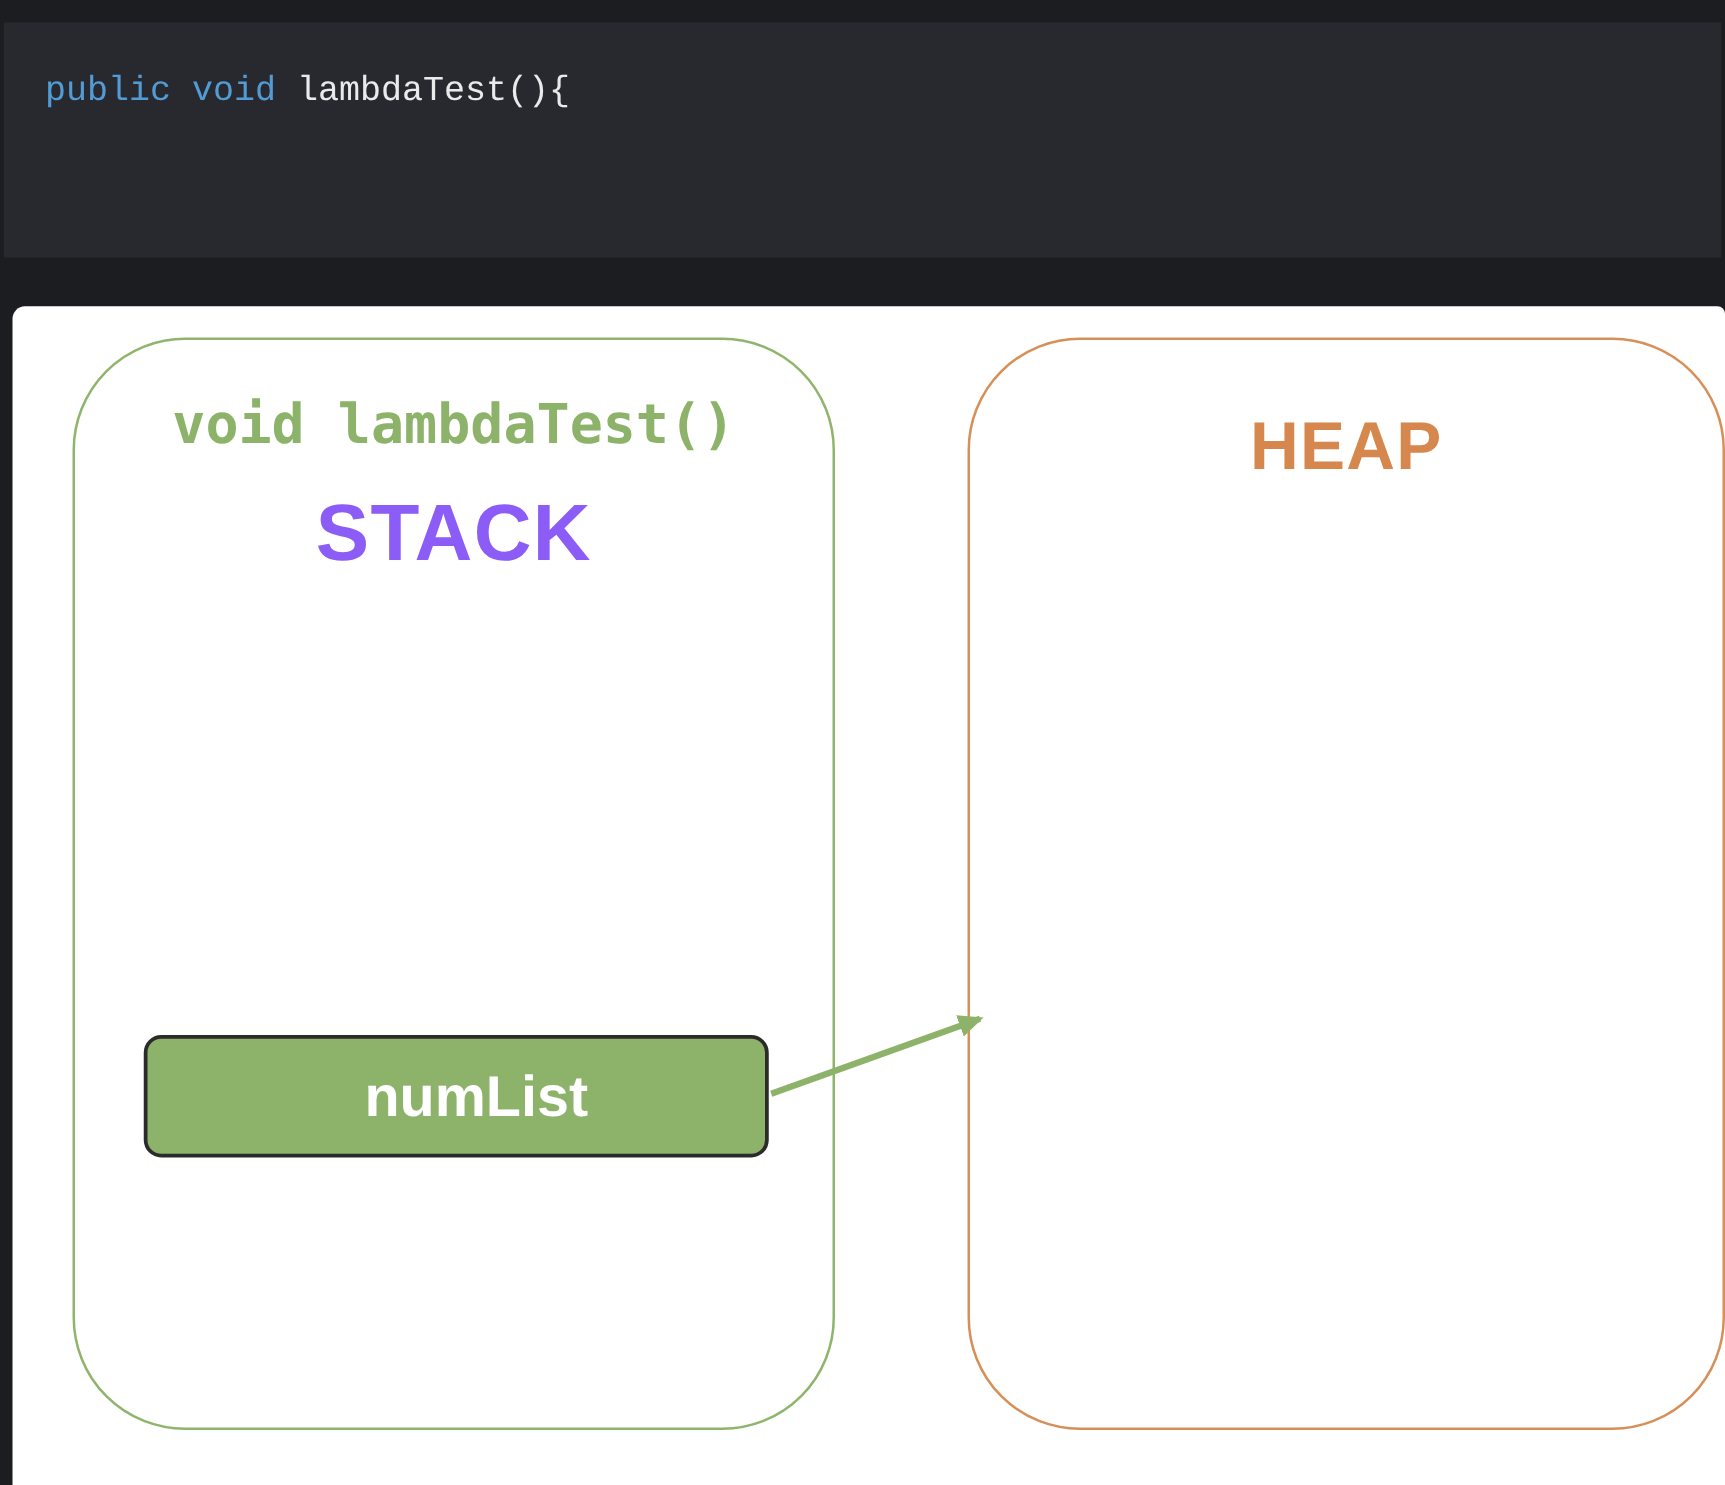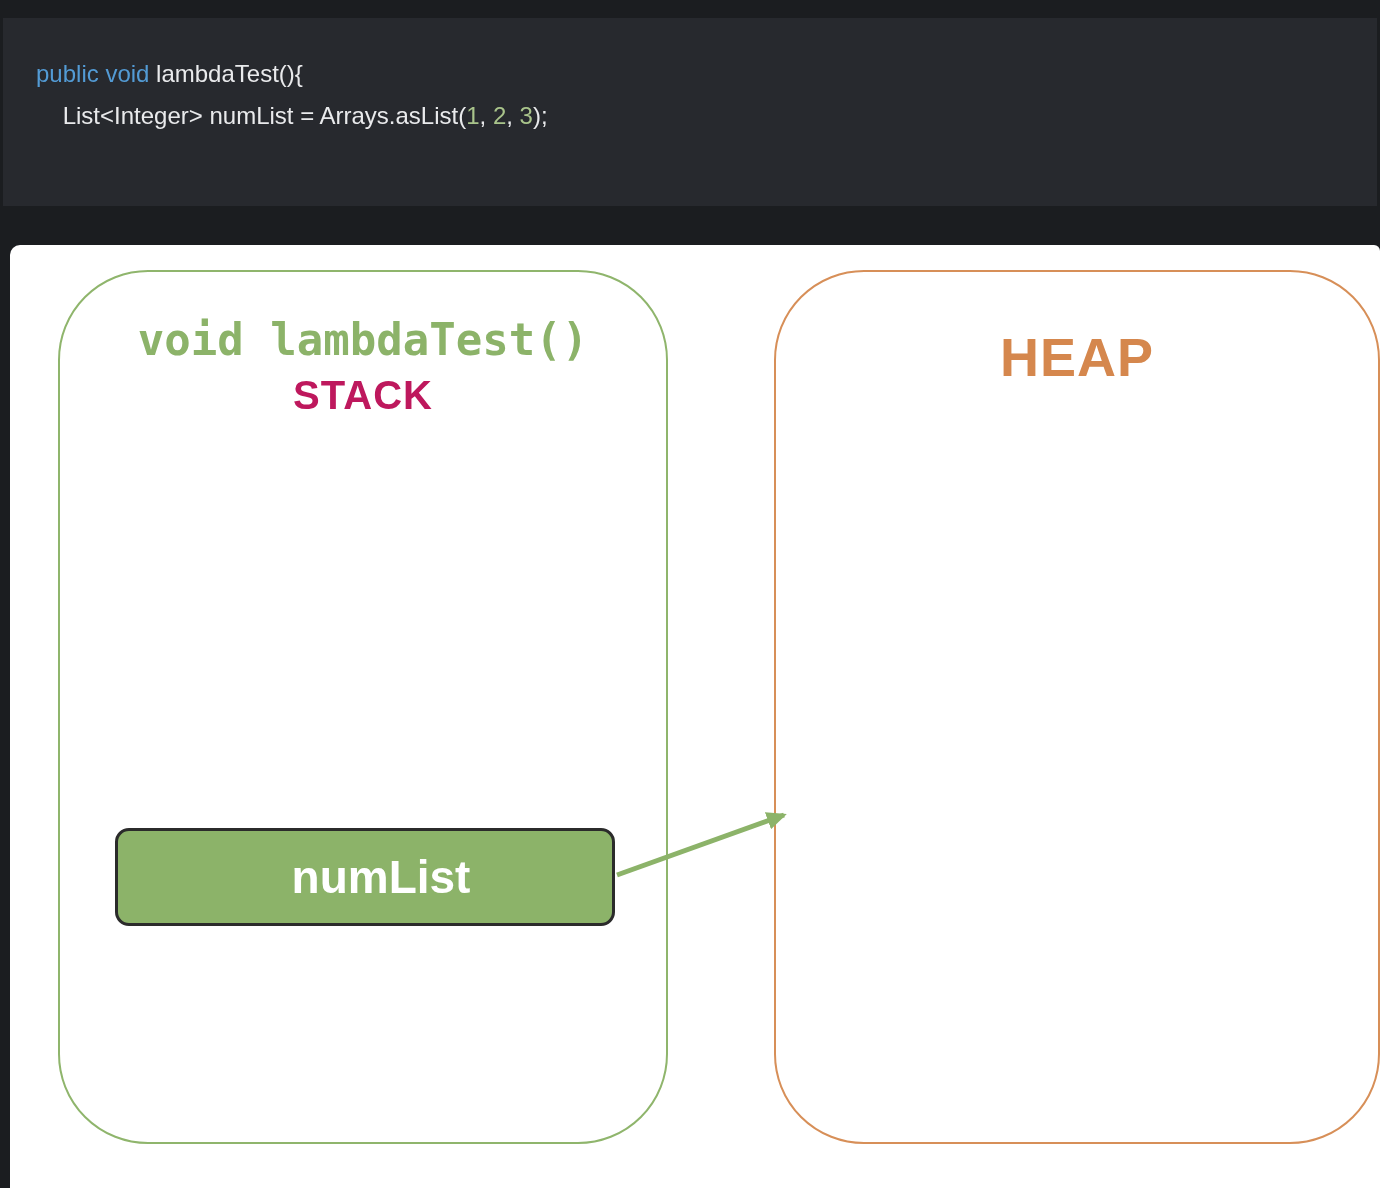--- a/index.html
+++ b/index.html
@@ -2,40 +2,40 @@
 <html><head>
 <meta charset="utf-8">
 <style>
   html,body{margin:0;padding:0;background:#1b1d20;}
   .page{position:relative;width:1380px;height:1188px;background:#1b1d20;overflow:hidden;
         font-family:"Liberation Sans",sans-serif;}
 
   
   .code-panel{position:absolute;left:3px;top:18px;width:1374px;height:188px;
               background:#27292e;box-sizing:border-box;padding:35px 0 0 33px;}
-  .code-line{white-space:pre;font-family:Liberation Sans, sans-serif;
-             font-size:24px;line-height:42px;color:#e9eaec;}
+  .code-line{white-space:pre;font-family:Liberation Mono, monospace;
+             font-size:28px;line-height:42px;color:#e9eaec;}
   .code-line .kw{color:#539bd5;}
   .code-line .pl{color:#e9eaec;}
   .code-line .num{color:#a9c48b;}
 
   
   .diagram-panel{position:absolute;left:10px;top:245px;width:1370px;height:1100px;
                  background:#ffffff;border-radius:10px 6px 0 0;}
 
   .region-box{position:absolute;top:25px;width:606px;height:874px;box-sizing:border-box;
               border-radius:90px;background:#ffffff;}
   .stack-box{left:48px;width:610px;border:2px solid #8fb56c;}
   .heap-box{left:764px;border:2px solid #d78f58;}
 
   .mono-title{margin-top:42px;text-align:center;
               font-family:"DejaVu Sans Mono",monospace;font-weight:bold;
               font-size:44px;color:#8cb369;}
-  .stack-label{margin-top:8px;text-align:center;font-weight:bold;font-size:40px;
-               color:#be185d;letter-spacing:1px;}
+  .stack-label{margin-top:24px;text-align:center;font-weight:bold;font-size:64px;
+               color:#8b5cf6;letter-spacing:1px;}
   .heap-label{margin-top:54px;text-align:center;font-weight:bold;font-size:54px;
               color:#d5874d;letter-spacing:1px;}
 
   .var-box{position:absolute;left:55px;width:500px;height:98px;box-sizing:border-box;
            background:#8cb369;border:3px solid #2b2b2b;border-radius:14px;
            display:flex;align-items:center;justify-content:center;
            color:#ffffff;font-weight:bold;font-size:46px;padding-left:32px;}
   .var-numlist{top:556px;}
   .var-listcount{top:693px;height:100px;}
 
@@ -46,21 +46,20 @@
 
   .ref-arrow{position:absolute;left:602px;top:543px;width:195px;height:100px;}
 </style>
 </head>
 <body>
 
 <div class="page">
 
   <div class="code-panel">
     <div class="code-line"><span class="kw">public</span><span class="pl"> </span><span class="kw">void</span><span class="pl"> lambdaTest(){</span></div>
-    <div class="code-line"><span class="pl">    List&lt;Integer&gt; numList = Arrays.asList(</span><span class="num">1</span><span class="pl">, </span><span class="num">2</span><span class="pl">, </span><span class="num">3</span><span class="pl">);</span></div>
   </div>
 
   <div class="diagram-panel">
 
     <div class="region-box stack-box">
       <div class="mono-title">void lambdaTest()</div>
       <div class="stack-label">STACK</div>
 
       <div class="var-box var-numlist">
         <span>numList</span>

